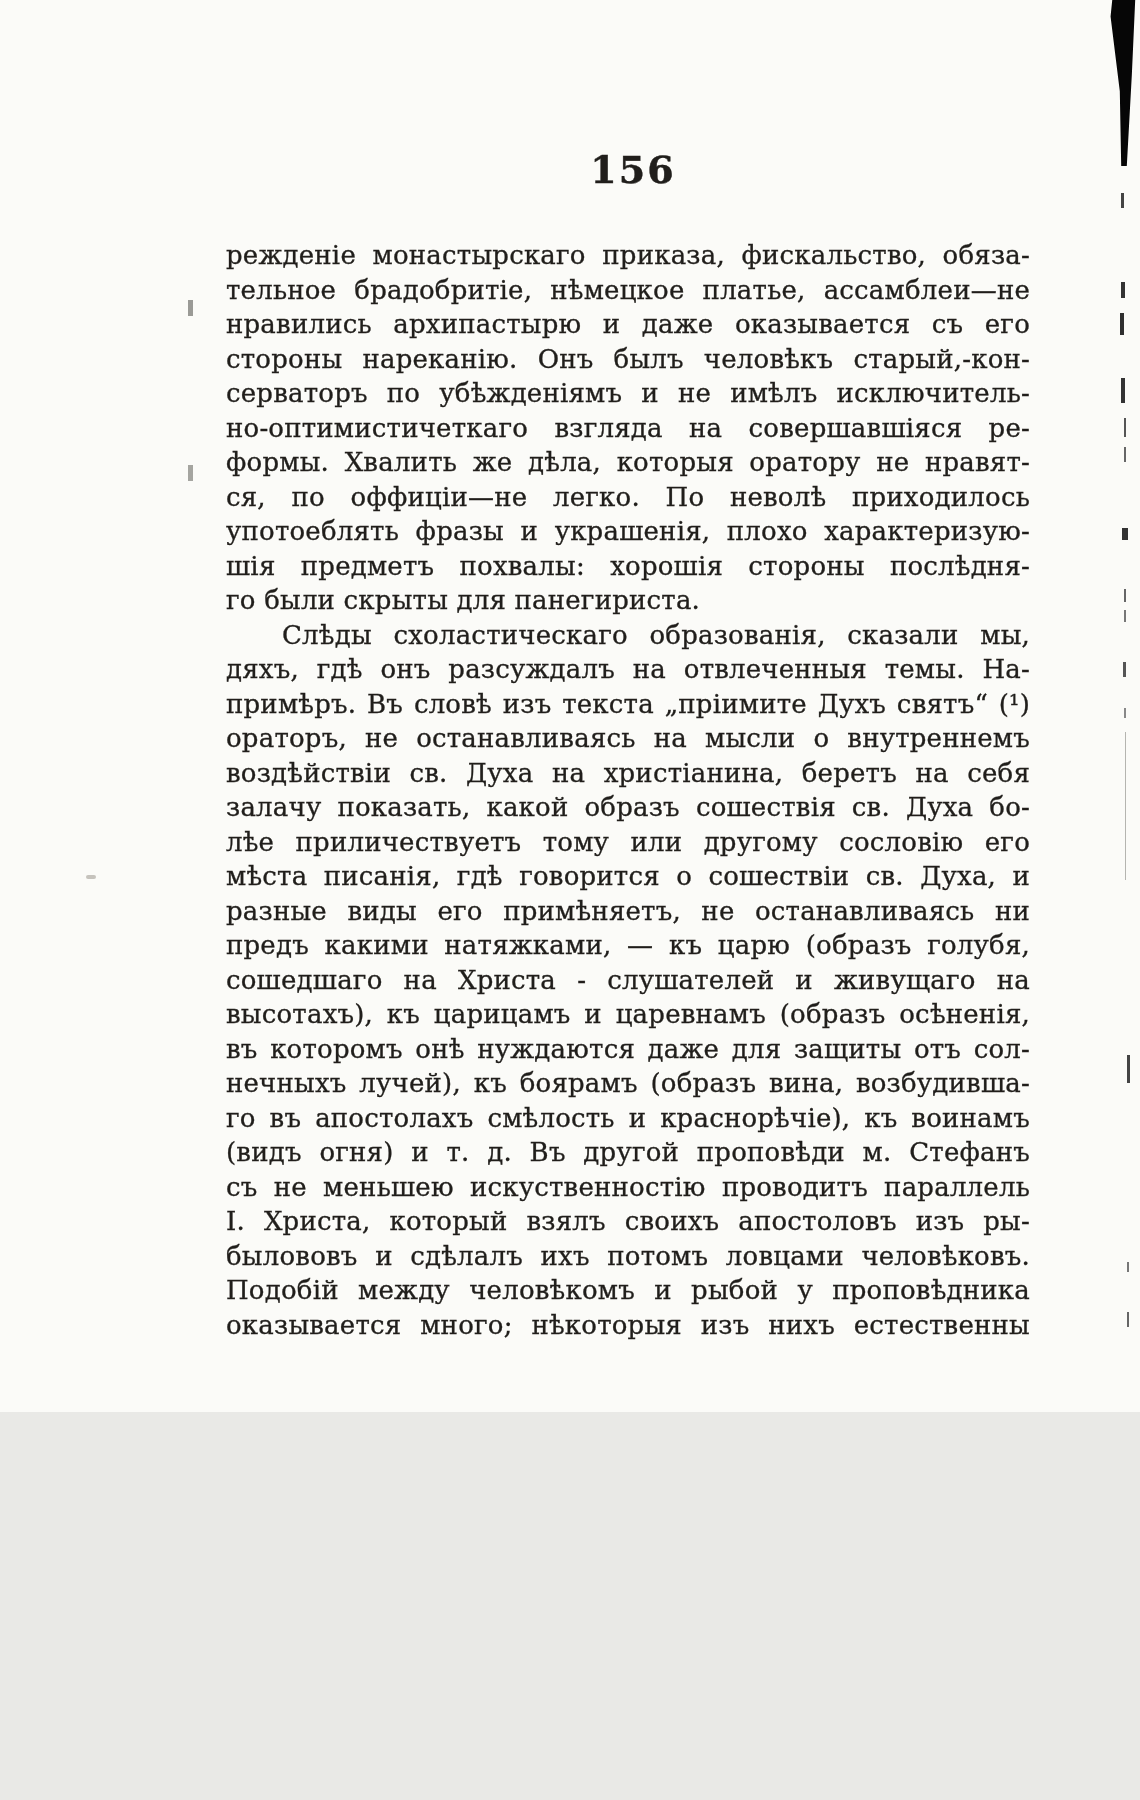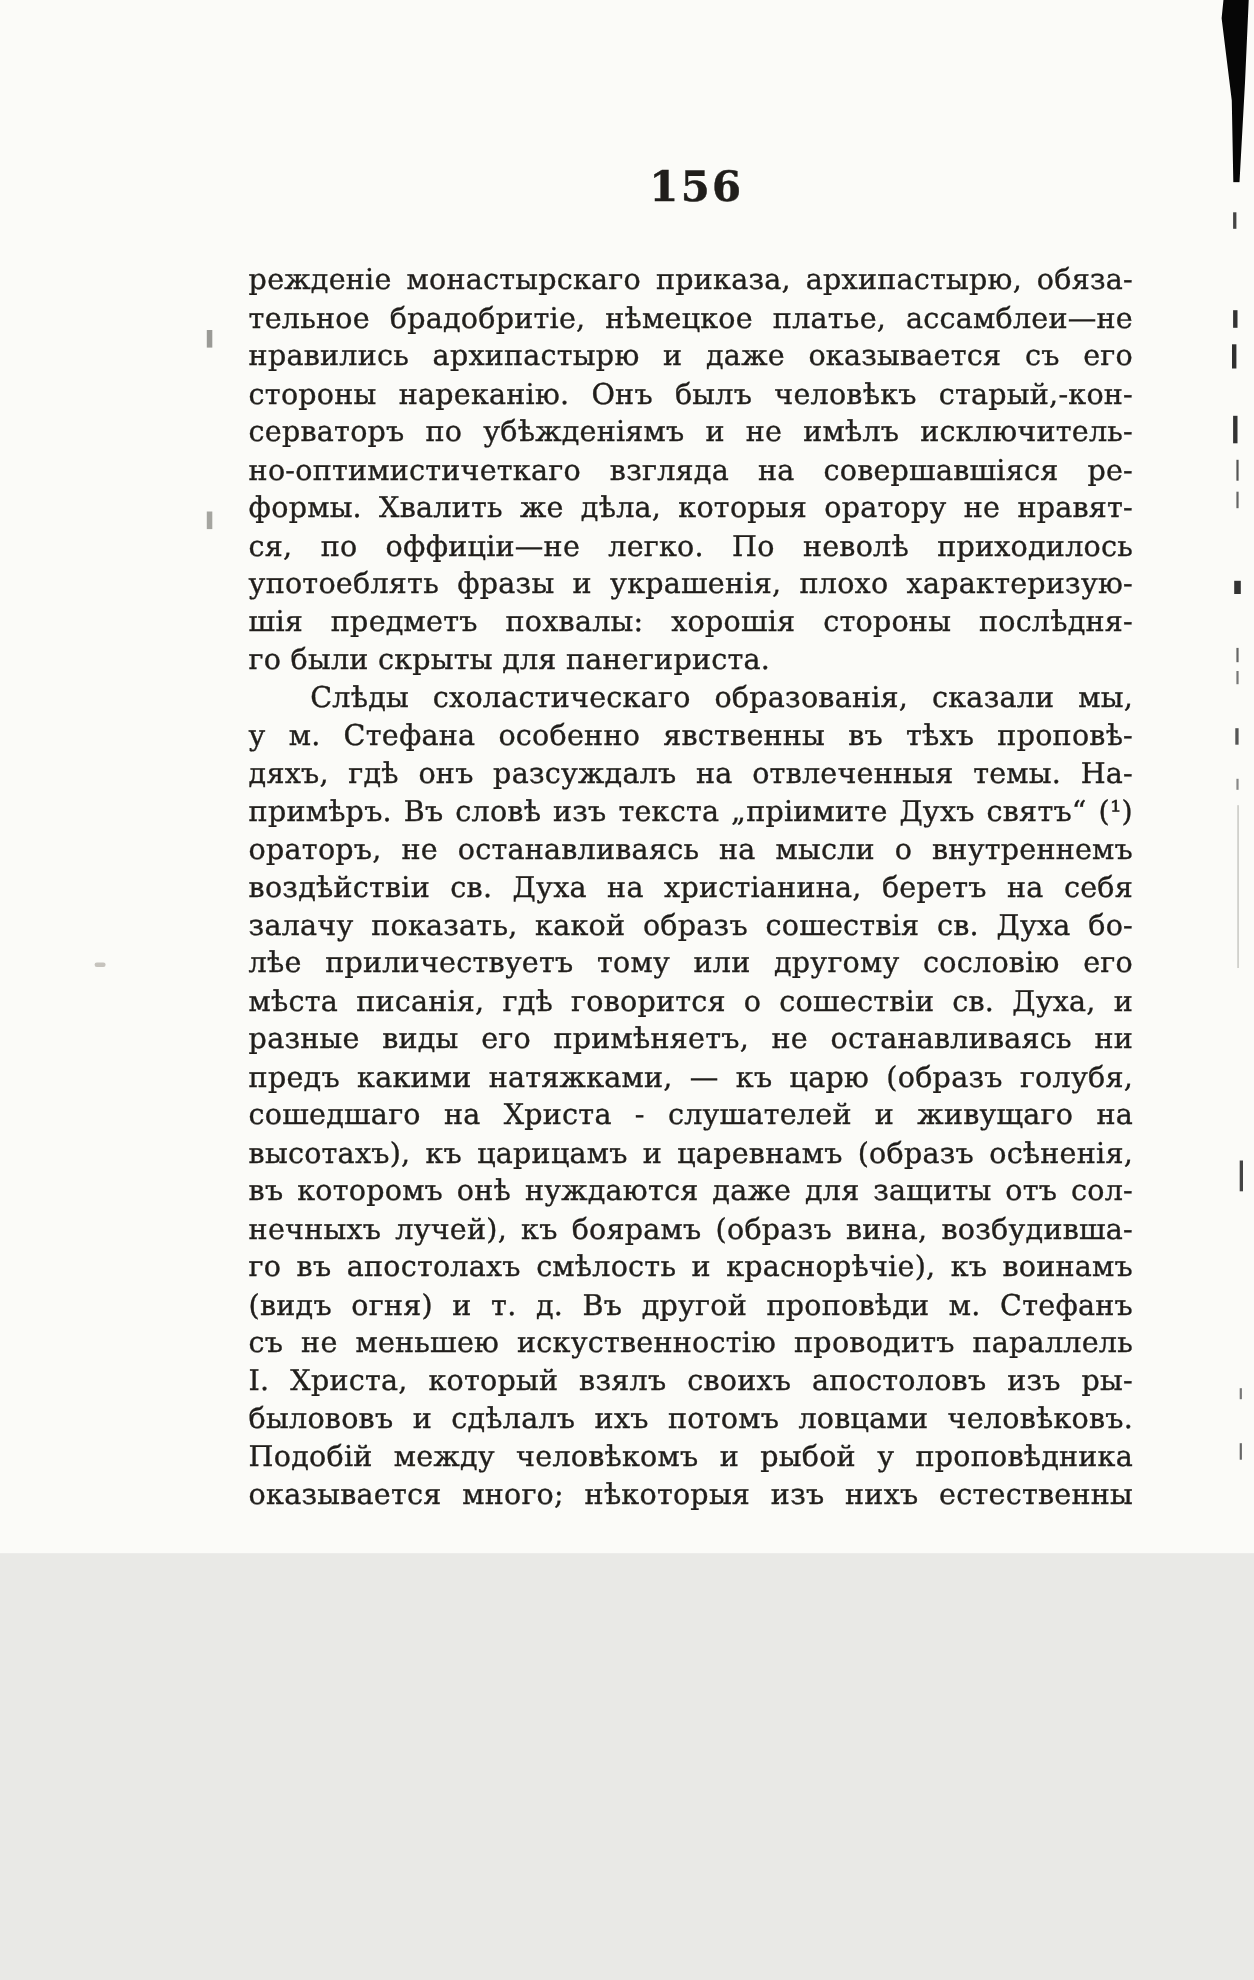--- a/index.html
+++ b/index.html
@@ -43,33 +43,32 @@
   }
 </style>
 </head>
 <body>
 
 <div class="page">
 
   <div class="pageno">156</div>
 
   <div class="bodytext" id="bodytext">
-      <div class="line"><span>режденіе монастырскаго приказа, архипастырю, обяза-</span></div>
+      <div class="line"><span>режденіе монастырскаго приказа, фискальство, обяза-</span></div>
       <div class="line"><span>тельное брадобритіе, нѣмецкое платье, ассамблеи—не</span></div>
       <div class="line"><span>нравились архипастырю и даже оказывается съ его</span></div>
       <div class="line"><span>стороны нареканію. Онъ былъ человѣкъ старый,-кон-</span></div>
       <div class="line"><span>серваторъ по убѣжденіямъ и не имѣлъ исключитель-</span></div>
       <div class="line"><span>но-оптимистичеткаго взгляда на совершавшіяся ре-</span></div>
       <div class="line"><span>формы. Хвалить же дѣла, которыя оратору не нравят-</span></div>
       <div class="line"><span>ся, по оффиціи—не легко. По неволѣ приходилось</span></div>
       <div class="line"><span>употоеблять фразы и украшенія, плохо характеризую-</span></div>
       <div class="line"><span>шія предметъ похвалы: хорошія стороны послѣдня-</span></div>
       <div class="line nj"><span>го были скрыты для панегириста.</span></div>
       <div class="line" style="padding-left: 56px;"><span>Слѣды схоластическаго образованія, сказали мы,</span></div>
-      <div class="line"><span>у м. Стефана особенно явственны въ тѣхъ проповѣ-</span></div>
       <div class="line"><span>дяхъ, гдѣ онъ разсуждалъ на отвлеченныя темы. На-</span></div>
       <div class="line"><span>примѣръ. Въ словѣ изъ текста „пріимите Духъ святъ“ (¹)</span></div>
       <div class="line"><span>ораторъ, не останавливаясь на мысли о внутреннемъ</span></div>
       <div class="line"><span>воздѣйствіи св. Духа на христіанина, беретъ на себя</span></div>
       <div class="line"><span>залачу показать, какой образъ сошествія св. Духа бо-</span></div>
       <div class="line"><span>лѣе приличествуетъ тому или другому сословію его</span></div>
       <div class="line"><span>мѣста писанія, гдѣ говорится о сошествіи св. Духа, и</span></div>
       <div class="line"><span>разные виды его примѣняетъ, не останавливаясь ни</span></div>
       <div class="line"><span>предъ какими натяжками, — къ царю (образъ </span><span class="it">голубя</span><span>,</span></div>
       <div class="line"><span>сошедшаго на Христа - слушателей и живущаго на</span></div>

